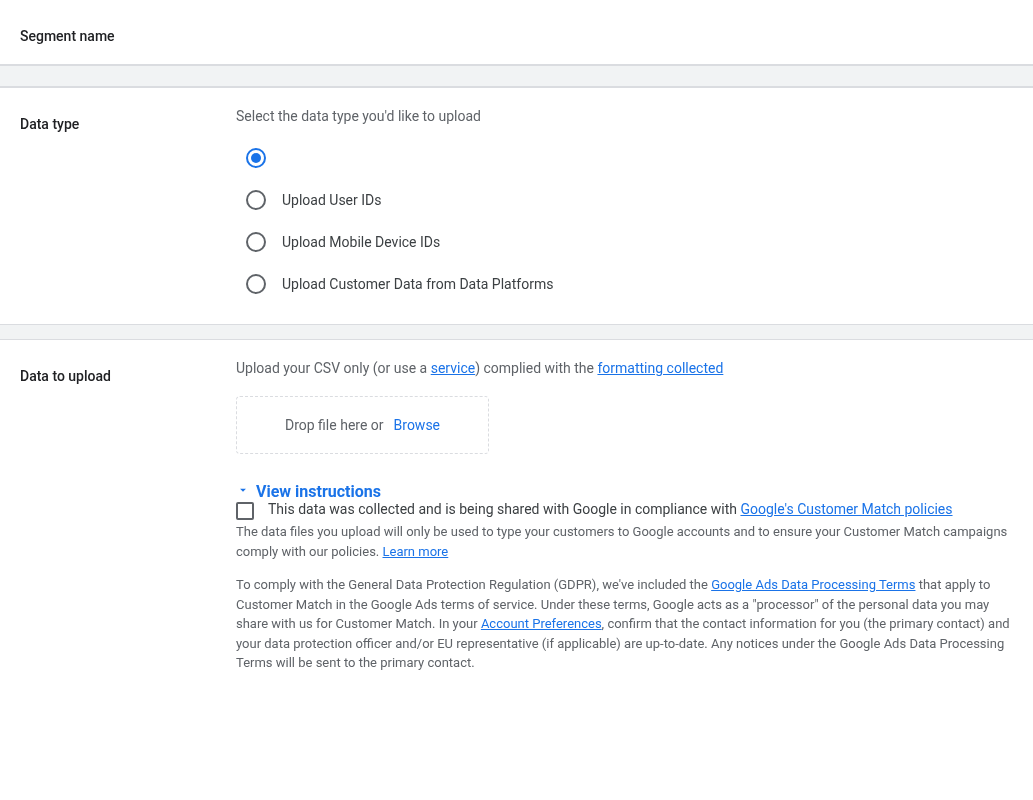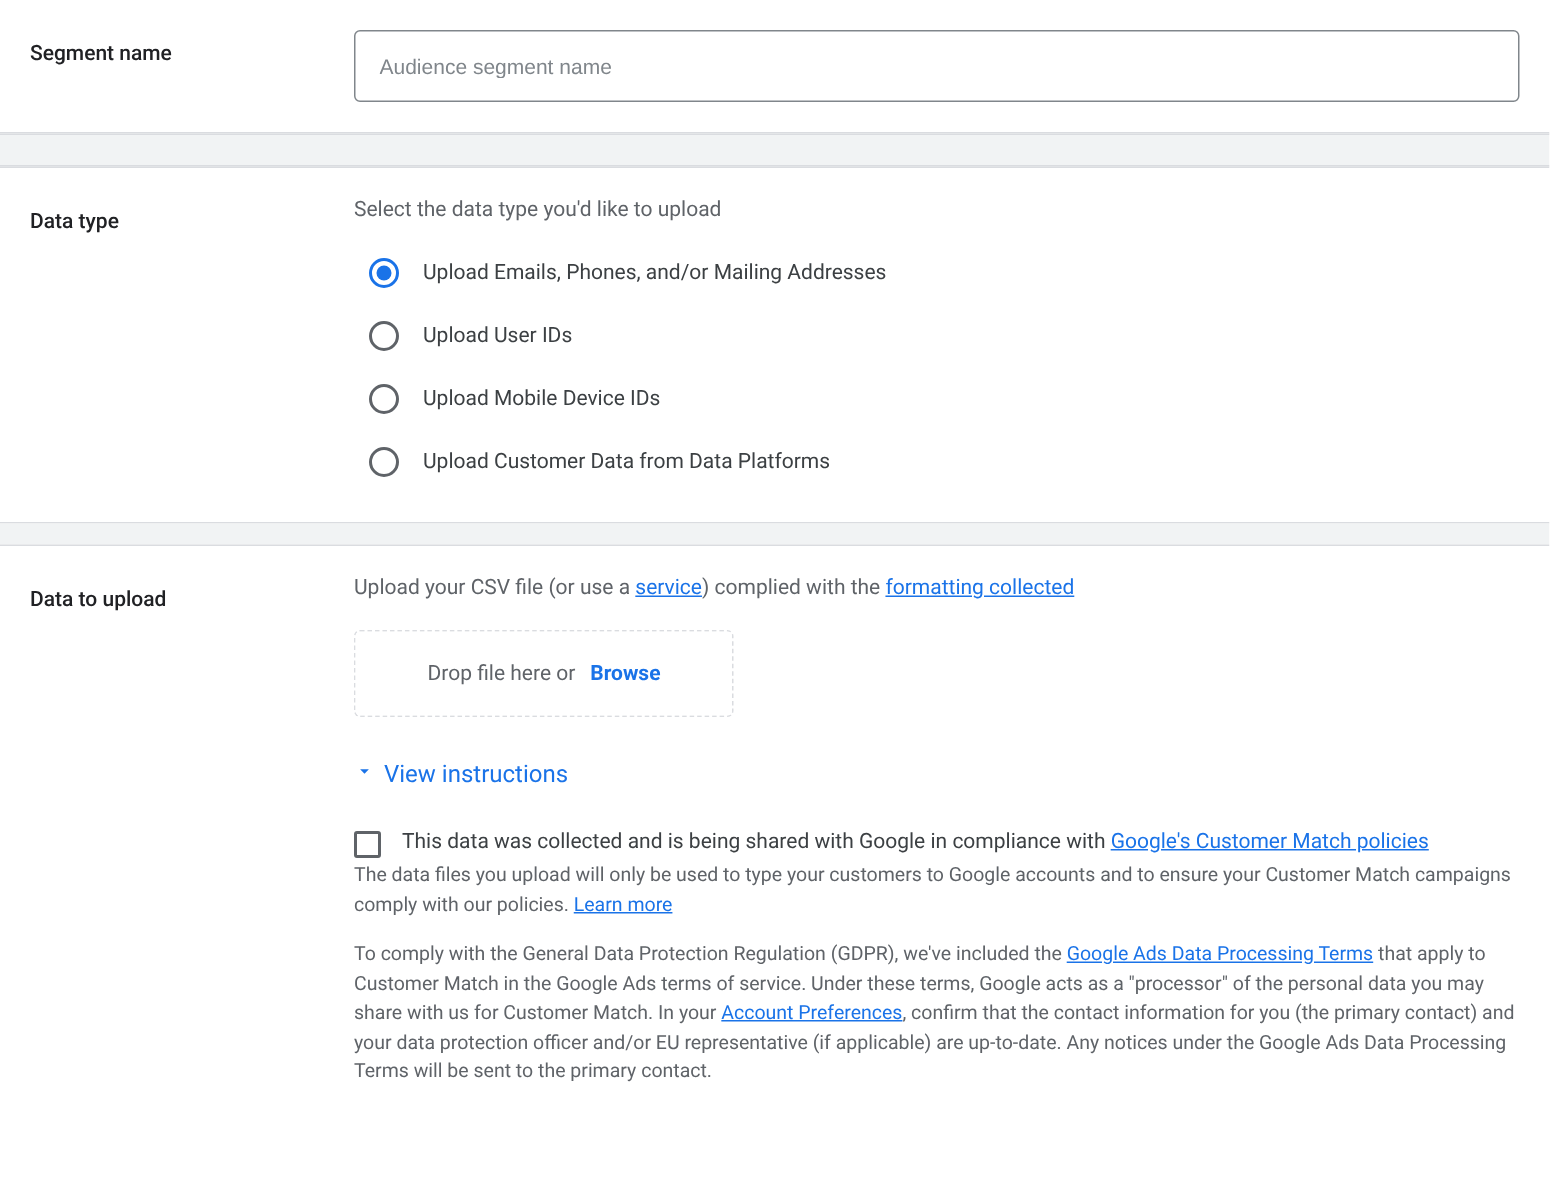--- a/index.html
+++ b/index.html
@@ -115,31 +115,30 @@
       margin-bottom: 28px;
     }
     .drop-text {
       color: #5f6368;
       font-size: 14px;
     }
     .browse-link {
       color: #1a73e8;
       font-size: 14px;
       cursor: pointer;
-      font-weight: 700;
+      font-weight: 400;
     }
     .view-instructions {
       display: inline-flex;
       align-items: center;
       gap: 6px;
       color: #1a73e8;
       font-size: 16px;
       cursor: pointer;
-      font-weight: 400;
-      margin-bottom: 28px;
+      font-weight: 700;
     }
     .chevron {
       display: inline-block;
     }
     .checkbox-row {
       display: flex;
       align-items: flex-start;
       gap: 14px;
       margin-bottom: 2px;
     }
@@ -164,35 +163,31 @@
     }
     .no-bottom-border {
       border-bottom: none;
     }
   </style>
 </head>
 <body>
 
 <div class="section">
   <div class="label-col">Segment name</div>
-  <div class="content-col">
-    <input type="text" class="text-input" placeholder="Audience segment name" style="">
-  </div>
 </div>
 
 <div class="gap"></div>
 
 <div class="section with-divider">
   <div class="label-col">Data type</div>
   <div class="content-col">
     <div class="helper-text">Select the data type you'd like to upload</div>
     <div class="radio-group">
       <label class="radio-row">
         <span class="radio-circle selected"></span>
-        <span class="radio-label">Upload Emails, Phones, and/or Mailing Addresses</span>
       </label>
       <label class="radio-row">
         <span class="radio-circle"></span>
         <span class="radio-label">Upload User IDs</span>
       </label>
       <label class="radio-row">
         <span class="radio-circle"></span>
         <span class="radio-label">Upload Mobile Device IDs</span>
       </label>
       <label class="radio-row">
@@ -202,21 +197,21 @@
     </div>
   </div>
 </div>
 
 <div class="gap2"></div>
 
 <div class="section with-divider no-bottom-border">
   <div class="label-col">Data to upload</div>
   <div class="content-col">
     <div class="upload-text">
-      <span>Upload your CSV file (or use a </span><a class="link">service</a><span>) complied with the </span><a class="link">formatting collected</a>
+      <span>Upload your CSV only (or use a </span><a class="link">service</a><span>) complied with the </span><a class="link">formatting collected</a>
     </div>
 
     <div class="dropzone">
       <span class="drop-text">Drop file here or</span>
       <span class="browse-link">Browse</span>
     </div>
 
     <div>
       <div class="view-instructions">
         <span class="chevron">

